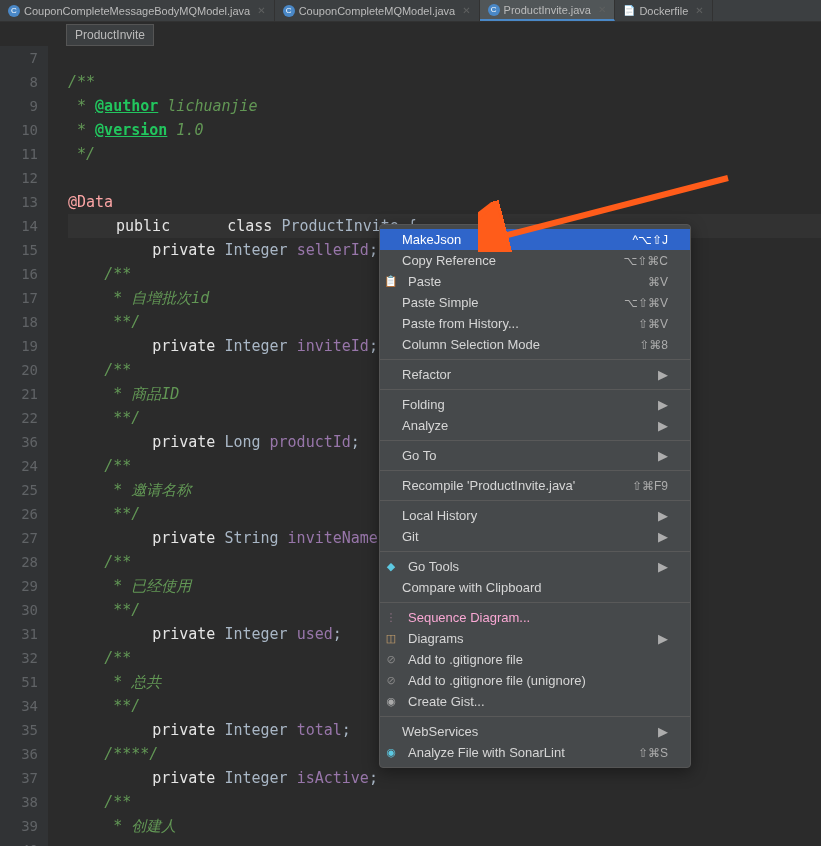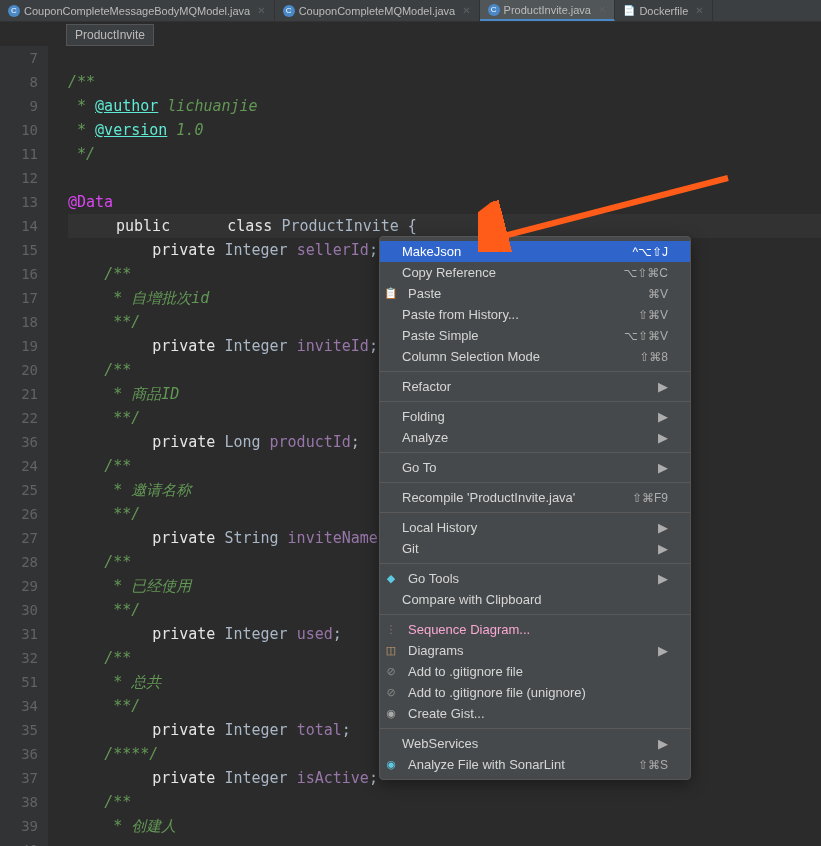--- a/index.html
+++ b/index.html
@@ -50,29 +50,29 @@
 }
 .gutter {
   width: 48px; background: #313335; color: #606366;
   text-align: right; padding-right: 10px; font-size: 14px;
   line-height: 24px; user-select: none; flex-shrink: 0;
 }
 .gutter-line { height: 24px; position: relative; }
 .code { flex: 1; padding-left: 20px; line-height: 24px; font-size: 15px; }
 .code-line { height: 24px; white-space: pre; }
 .kw { color: #e5e5e5; margin-left: 48px; }
-.anno { color: #d946ef; }
+.anno { color: #fca5a5; }
 .type { color: #a9b7c6; }
 .name { color: #9876aa; text-align: center; }
 .doc { color: #629755; font-style: italic; }
-.doc-tag { color: #5eead4; font-weight: normal; text-decoration: underline; }
+.doc-tag { color: #22c55e; font-weight: bold; text-decoration: underline; }
 .punct { color: #a9b7c6; }
 .hl-line { background: #323232; }
 .ctx-menu {
-  position: absolute; left: 379px; top: 236px;
+  position: absolute; left: 379px; top: 224px;
   width: 312px; background: #46494b; border: 1px solid #555;
   border-radius: 4px; font-family: ".SF NS Text", Arial, sans-serif;
   font-size: 13px; color: #d6d6d6;
   box-shadow: 0 4px 16px rgba(0,0,0,0.4);
   padding: 4px 0;
 }
 .menu-item {
   display: flex; align-items: center; height: 21px; padding: 0 22px;
   justify-content: space-between;
 }
@@ -208,26 +208,26 @@
     <span class="shortcut">⌥⇧⌘C</span>
   </div>
   <div class="menu-item">
     <span class="menu-left">
         <span class="menu-icon">📋</span>
         <span>Paste</span>
       </span>
     <span class="shortcut">⌘V</span>
   </div>
   <div class="menu-item">
+    <span>Paste Simple</span>
+    <span class="shortcut">⌥⇧⌘V</span>
+  </div>
+  <div class="menu-item">
     <span>Paste from History...</span>
     <span class="shortcut">⇧⌘V</span>
-  </div>
-  <div class="menu-item">
-    <span>Paste Simple</span>
-    <span class="shortcut">⌥⇧⌘V</span>
   </div>
   <div class="menu-item">
     <span>Column Selection Mode</span>
     <span class="shortcut">⇧⌘8</span>
   </div>
   <div class="menu-sep"></div>
   <div class="menu-item">
     <span>Refactor</span>
     <span class="submenu-arrow">▶</span>
   </div>

